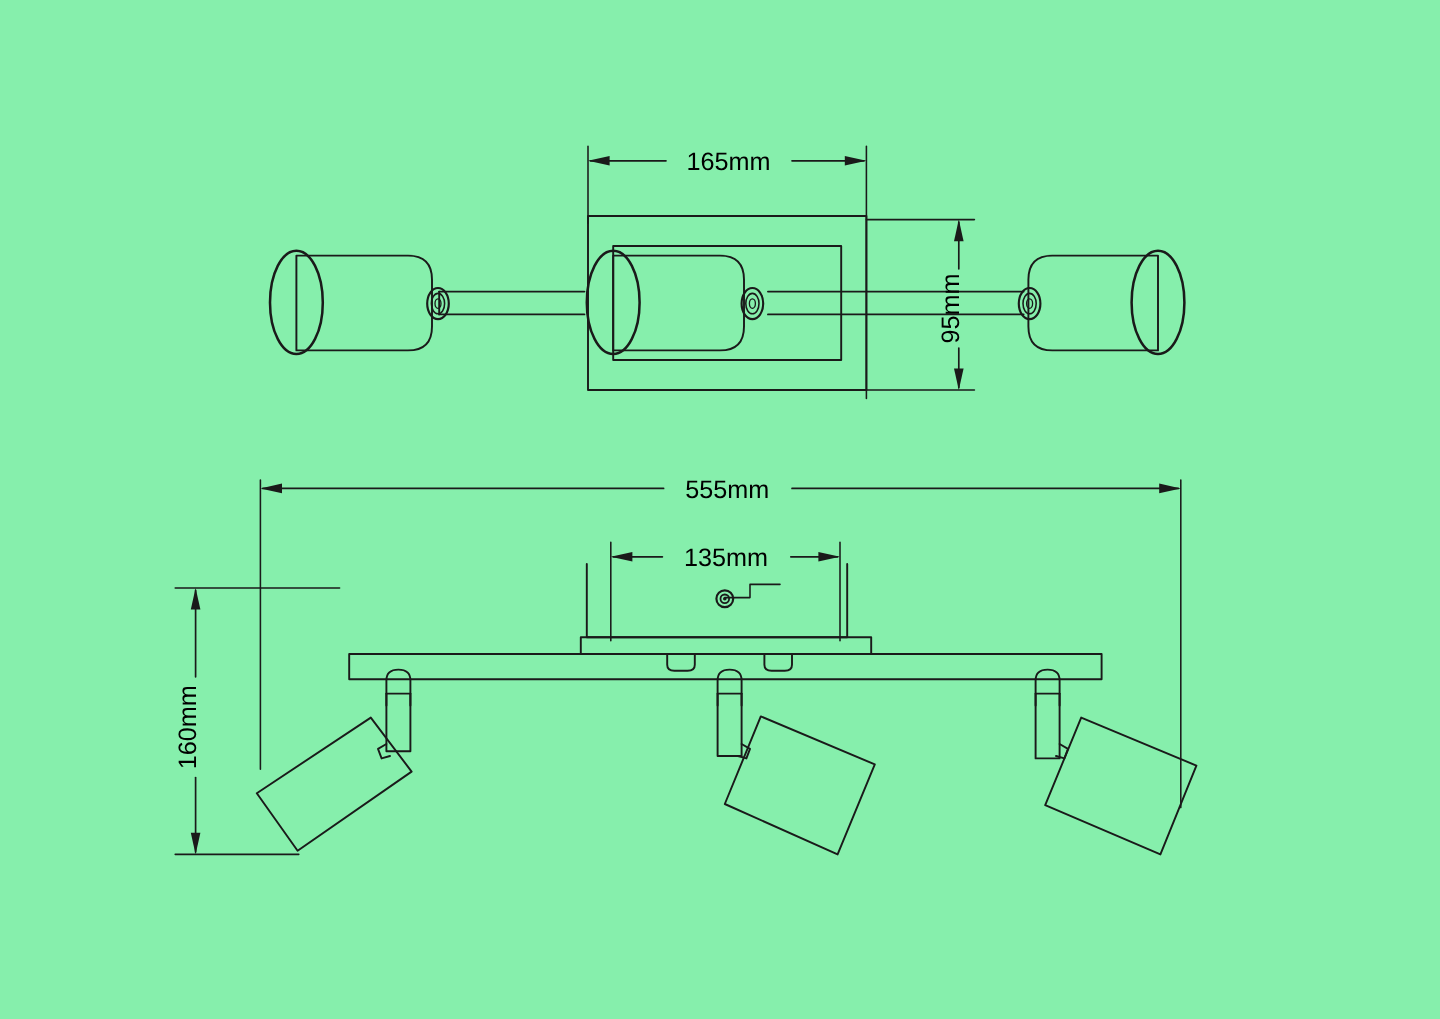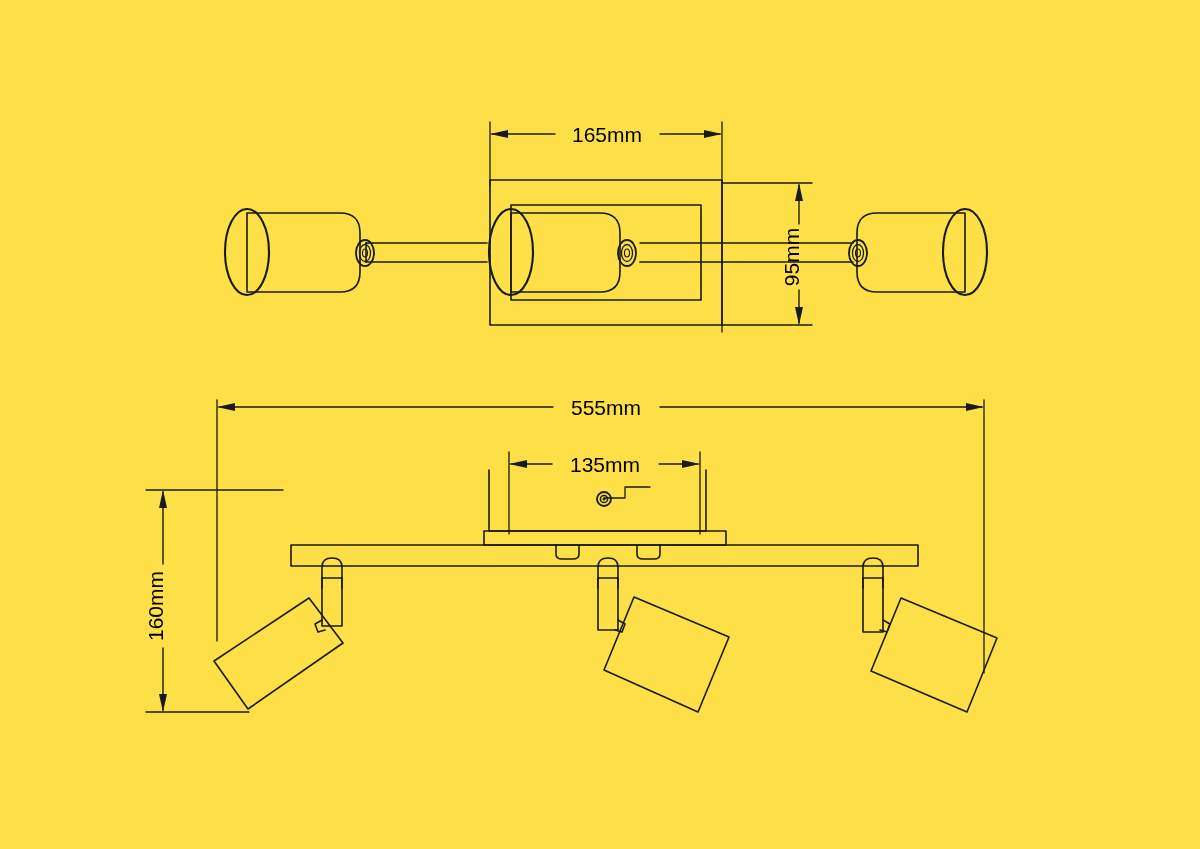--- a/index.html
+++ b/index.html
@@ -7,21 +7,21 @@
     padding: 0;
     background: #ffffff;
   }
   body {
     font-family: "Liberation Sans", sans-serif;
   }
   #sheet {
     position: relative;
     width: 1200px;
     height: 849px;
-    background: #fde047;
+    background: #86efac;
     overflow: hidden;
   }
   #sheet svg {
     display: block;
   }
   .dimtext {
     font-family: "Liberation Sans", sans-serif;
     font-size: 21px;
     fill: #000000;
     letter-spacing: 0px;

